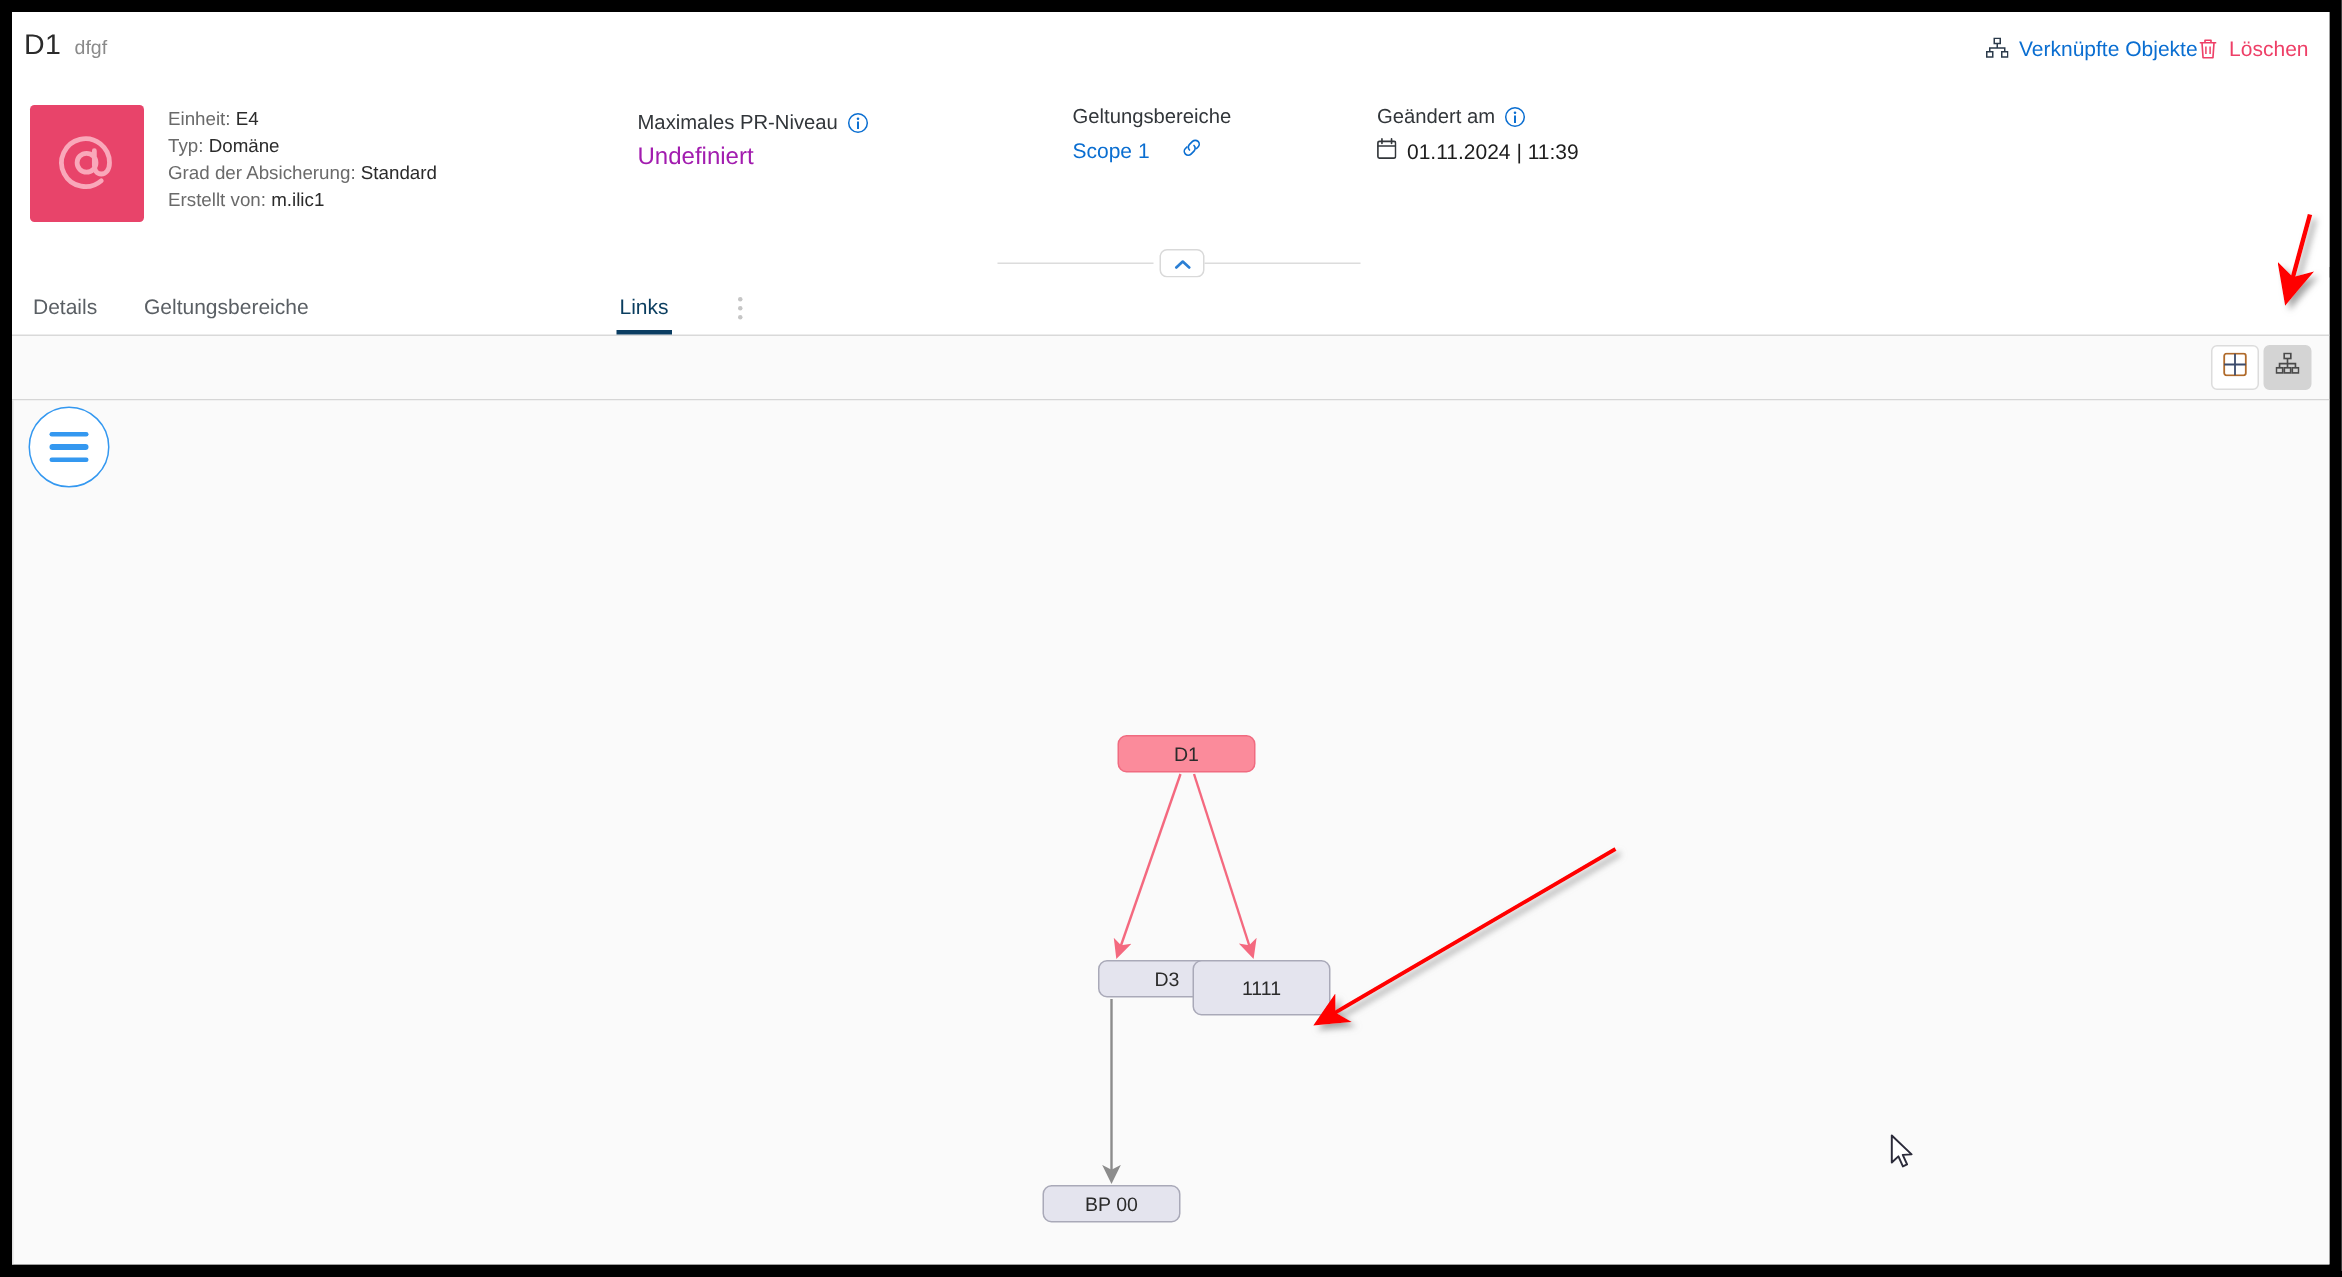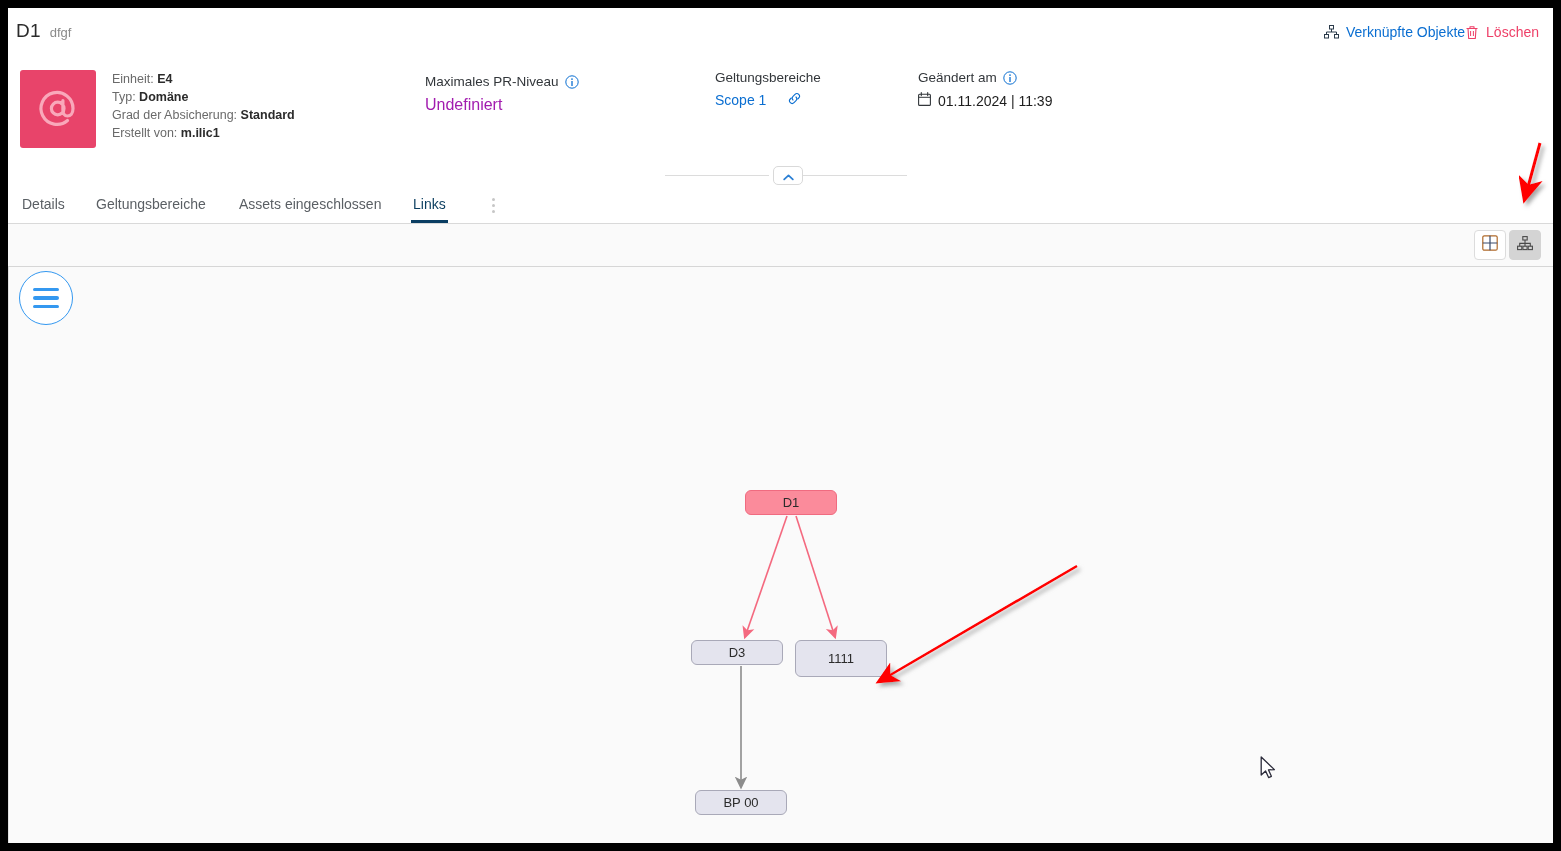--- a/index.html
+++ b/index.html
@@ -40,21 +40,21 @@
   .hdr-action svg { display: block; }
 
   .avatar-tile {
     position: absolute; left: 12px; top: 62px;
     width: 76px; height: 78px; border-radius: 3px;
     background: #e8446a;
     display: flex; align-items: center; justify-content: center;
   }
 
   .meta-col { position: absolute; font-size: 12.5px; color: #6a6a6a; line-height: 18px; }
-  .meta-col b { color: #2b2b2b; font-weight: bold; }
+  .meta-col b { color: #2b2b2b; font-weight: normal; }
   #meta-left { left: 104px; top: 62px; }
 
   .field-block { position: absolute; }
   .field-label {
     font-size: 13.5px; color: #32363a;
     display: flex; align-items: center; gap: 6px;
   }
   .field-value { font-size: 16px; margin-top: 7px; }
   .field-value.muted { color: #a21caf; }
   .field-value.link { color: #0a6ed1; display: flex; align-items: flex-start; gap: 22px; font-size: 14px; cursor: pointer; }
@@ -266,21 +266,20 @@
             <path d="M1.2 5.3 L5.5 1.4 L9.8 5.3" fill="none" stroke="#2b7fd4" stroke-width="1.8" stroke-linecap="round" stroke-linejoin="round"></path>
           </svg>
         </span>
       </div>
     </div>
   </div>
 
   <div class="tabbar">
     <div class="tab" style="left:12px;">Details</div>
     <div class="tab" style="left:86px;">Geltungsbereiche</div>
-    <div class="tab" style="left:229px;">Assets eingeschlossen</div>
     <div class="tab active" style="left:403px;">Links</div>
     <div class="tab-more">
       <i></i>
         <i></i>
         <i></i>
     </div>
   </div>
 
   <div class="viewbar">
     <div class="view-toggle">
@@ -325,21 +324,21 @@
       </defs>
 
       <line x1="778" y1="249" x2="736" y2="370" stroke="#f4697f" stroke-width="1.6" marker-end="url(#ah-pink)"></line>
 
       <line x1="787" y1="249" x2="826" y2="370" stroke="#f4697f" stroke-width="1.6" marker-end="url(#ah-pink)"></line>
 
       <line x1="732" y1="399" x2="732" y2="520" stroke="#8c8c8c" stroke-width="1.6" marker-end="url(#ah-gray)"></line>
     </svg>
 
     <div class="node root" style="left:736px;top:223px;width:92px;height:25px;">D1</div>
-    <div class="node child" style="left:682px;top:373px;width:92px;height:25px;">D3</div>
+    <div class="node child" style="left:723px;top:373px;width:92px;height:25px;">D3</div>
     <div class="node child" style="left:786px;top:373px;width:92px;height:37px;">1111</div>
     <div class="node child" style="left:686px;top:523px;width:92px;height:25px;">BP 00</div>
 
     <svg class="cursor-arrow" style="left:1251px;top:489px;" width="18" height="25" viewBox="0 0 18 25">
       <path d="M1.2 1 L1.2 19 L5.6 14.9 L8.6 21.6 L11.4 20.3 L8.5 13.9 L14.4 13.6 Z" fill="#ffffff" stroke="#2b2b3a" stroke-width="1.3" stroke-linejoin="round"></path>
     </svg>
   </div>
 
   <svg class="annot" style="left:0;top:0;" width="1545" height="835">
     <defs>

